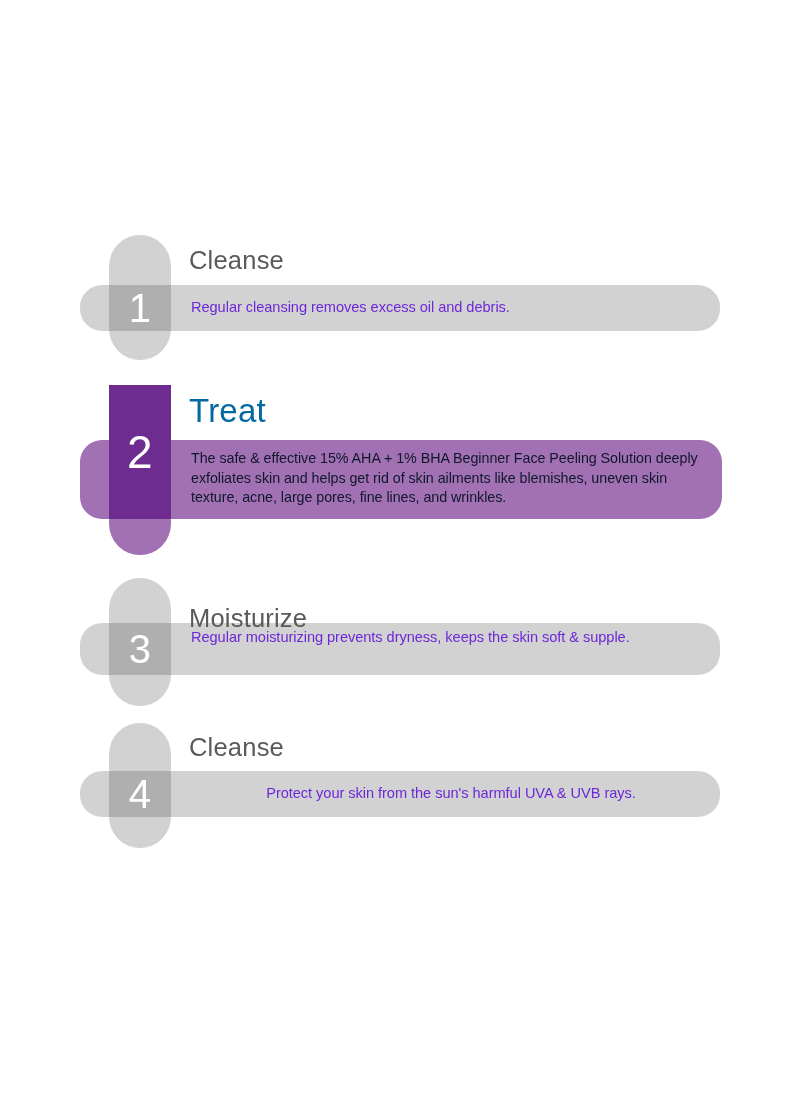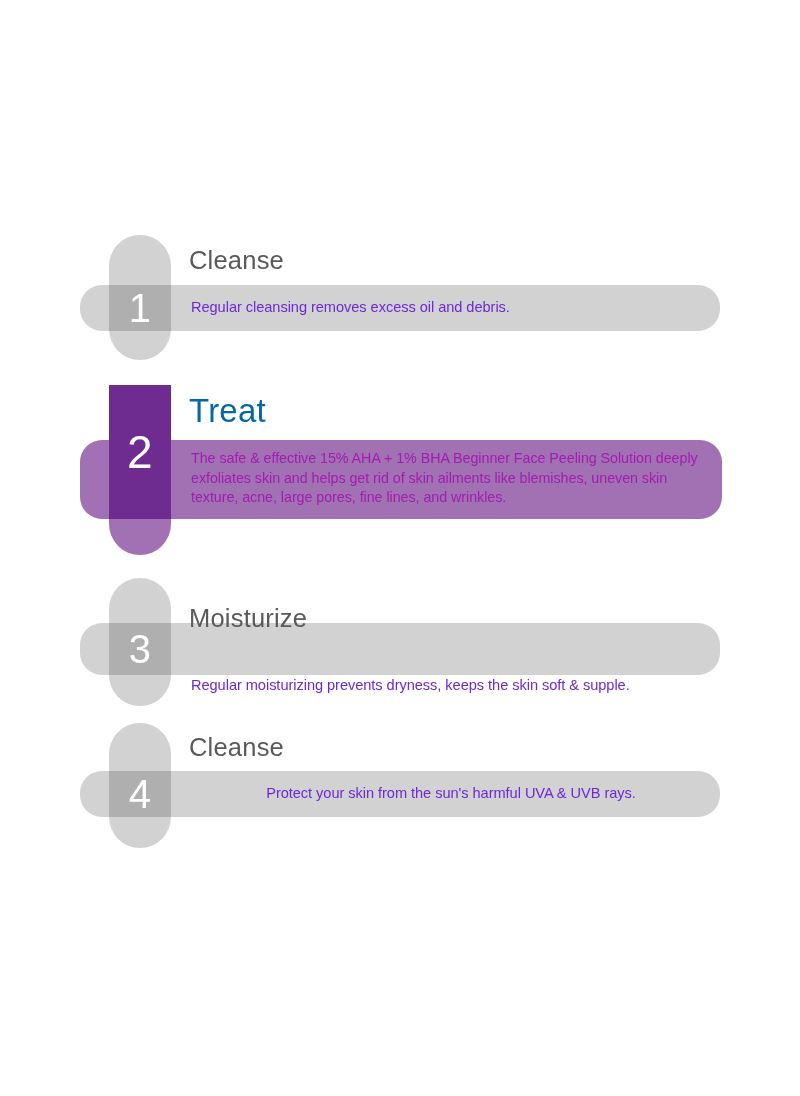--- a/index.html
+++ b/index.html
@@ -101,21 +101,21 @@
   .step.grey .pill-bottom  { background: #d2d2d2; }
   .step.grey .step-badge   { background: #afafaf; }
   .step.grey .step-desc    { color: #6d28d9; }
 
   
   .step.purple .step-title  { color: #0369a1; font-size: 33px; }
   .step.purple .step-bar    { background: #a171b4; }
   .step.purple .pill-top    { background: #6e2c91; }
   .step.purple .pill-bottom { background: #a171b4; }
   .step.purple .step-badge  { background: #6e2c91; }
-  .step.purple .step-desc   { color: #a21caf; font-size: 14.3px; line-height: 19.5px; }
+  .step.purple .step-desc   { color: #0f172a; font-size: 14.3px; line-height: 19.5px; }
   .step.purple .step-number { font-size: 46px; }
 </style>
 </head>
 <body>
 
 <div id="steps">
     <div class="step grey">
       <div class="step-bar" style="top: 285px; height: 46px; width: 640px;"></div>
       <div class="step-pill" style="top: 235px; height: 125px;">
         <div class="pill-top" style="height: 96px;"></div>
@@ -142,21 +142,21 @@
     <div class="step grey">
       <div class="step-bar" style="top: 623px; height: 52px; width: 640px;"></div>
       <div class="step-pill" style="top: 578px; height: 128px;">
         <div class="pill-top" style="height: 97px;"></div>
         <div class="pill-bottom" style="height: 31px;"></div>
       </div>
       <div class="step-badge" style="top: 623px; height: 52px;">
         <span class="step-number">3</span>
       </div>
       <div class="step-title" style="top: 604px;">Moisturize</div>
-      <div class="step-desc" style="top: 628px; width: 480px; margin-top: 48px;">Regular moisturizing prevents dryness, keeps the skin soft &amp; supple.</div>
+      <div class="step-desc" style="top: 628px; width: 480px;">Regular moisturizing prevents dryness, keeps the skin soft &amp; supple.</div>
     </div>
     <div class="step grey">
       <div class="step-bar" style="top: 771px; height: 46px; width: 640px;"></div>
       <div class="step-pill" style="top: 723px; height: 125px;">
         <div class="pill-top" style="height: 94px;"></div>
         <div class="pill-bottom" style="height: 31px;"></div>
       </div>
       <div class="step-badge" style="top: 771px; height: 46px;">
         <span class="step-number">4</span>
       </div>

